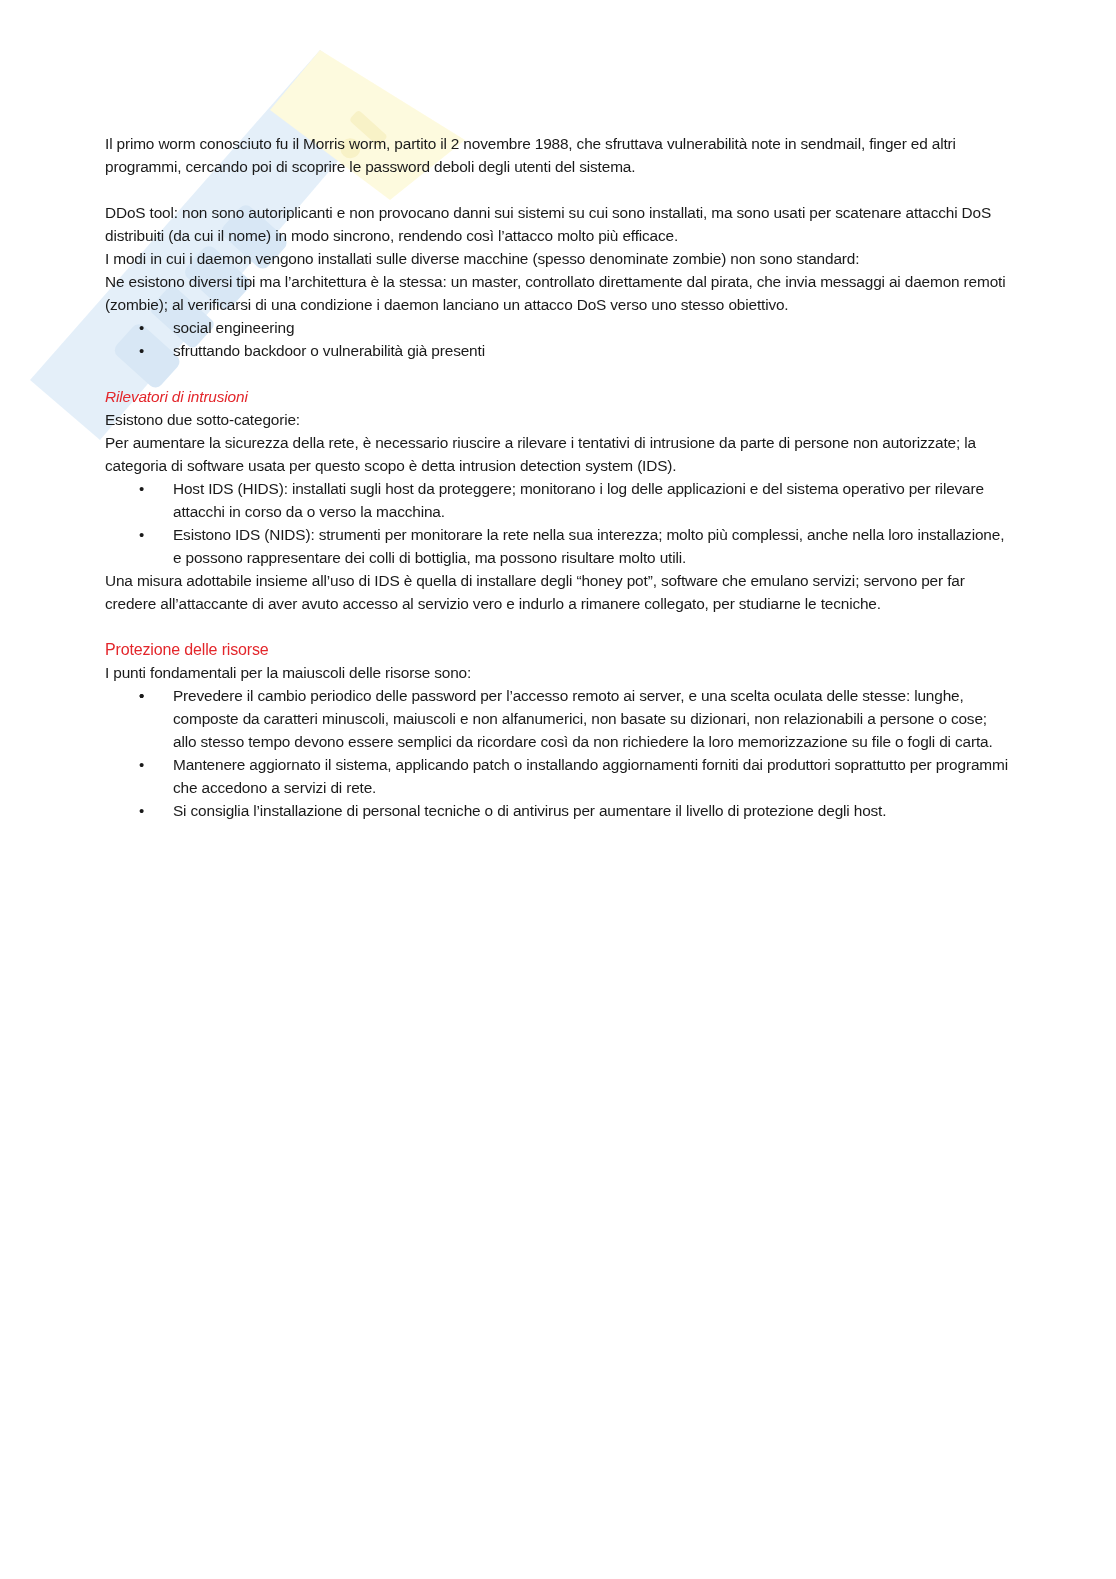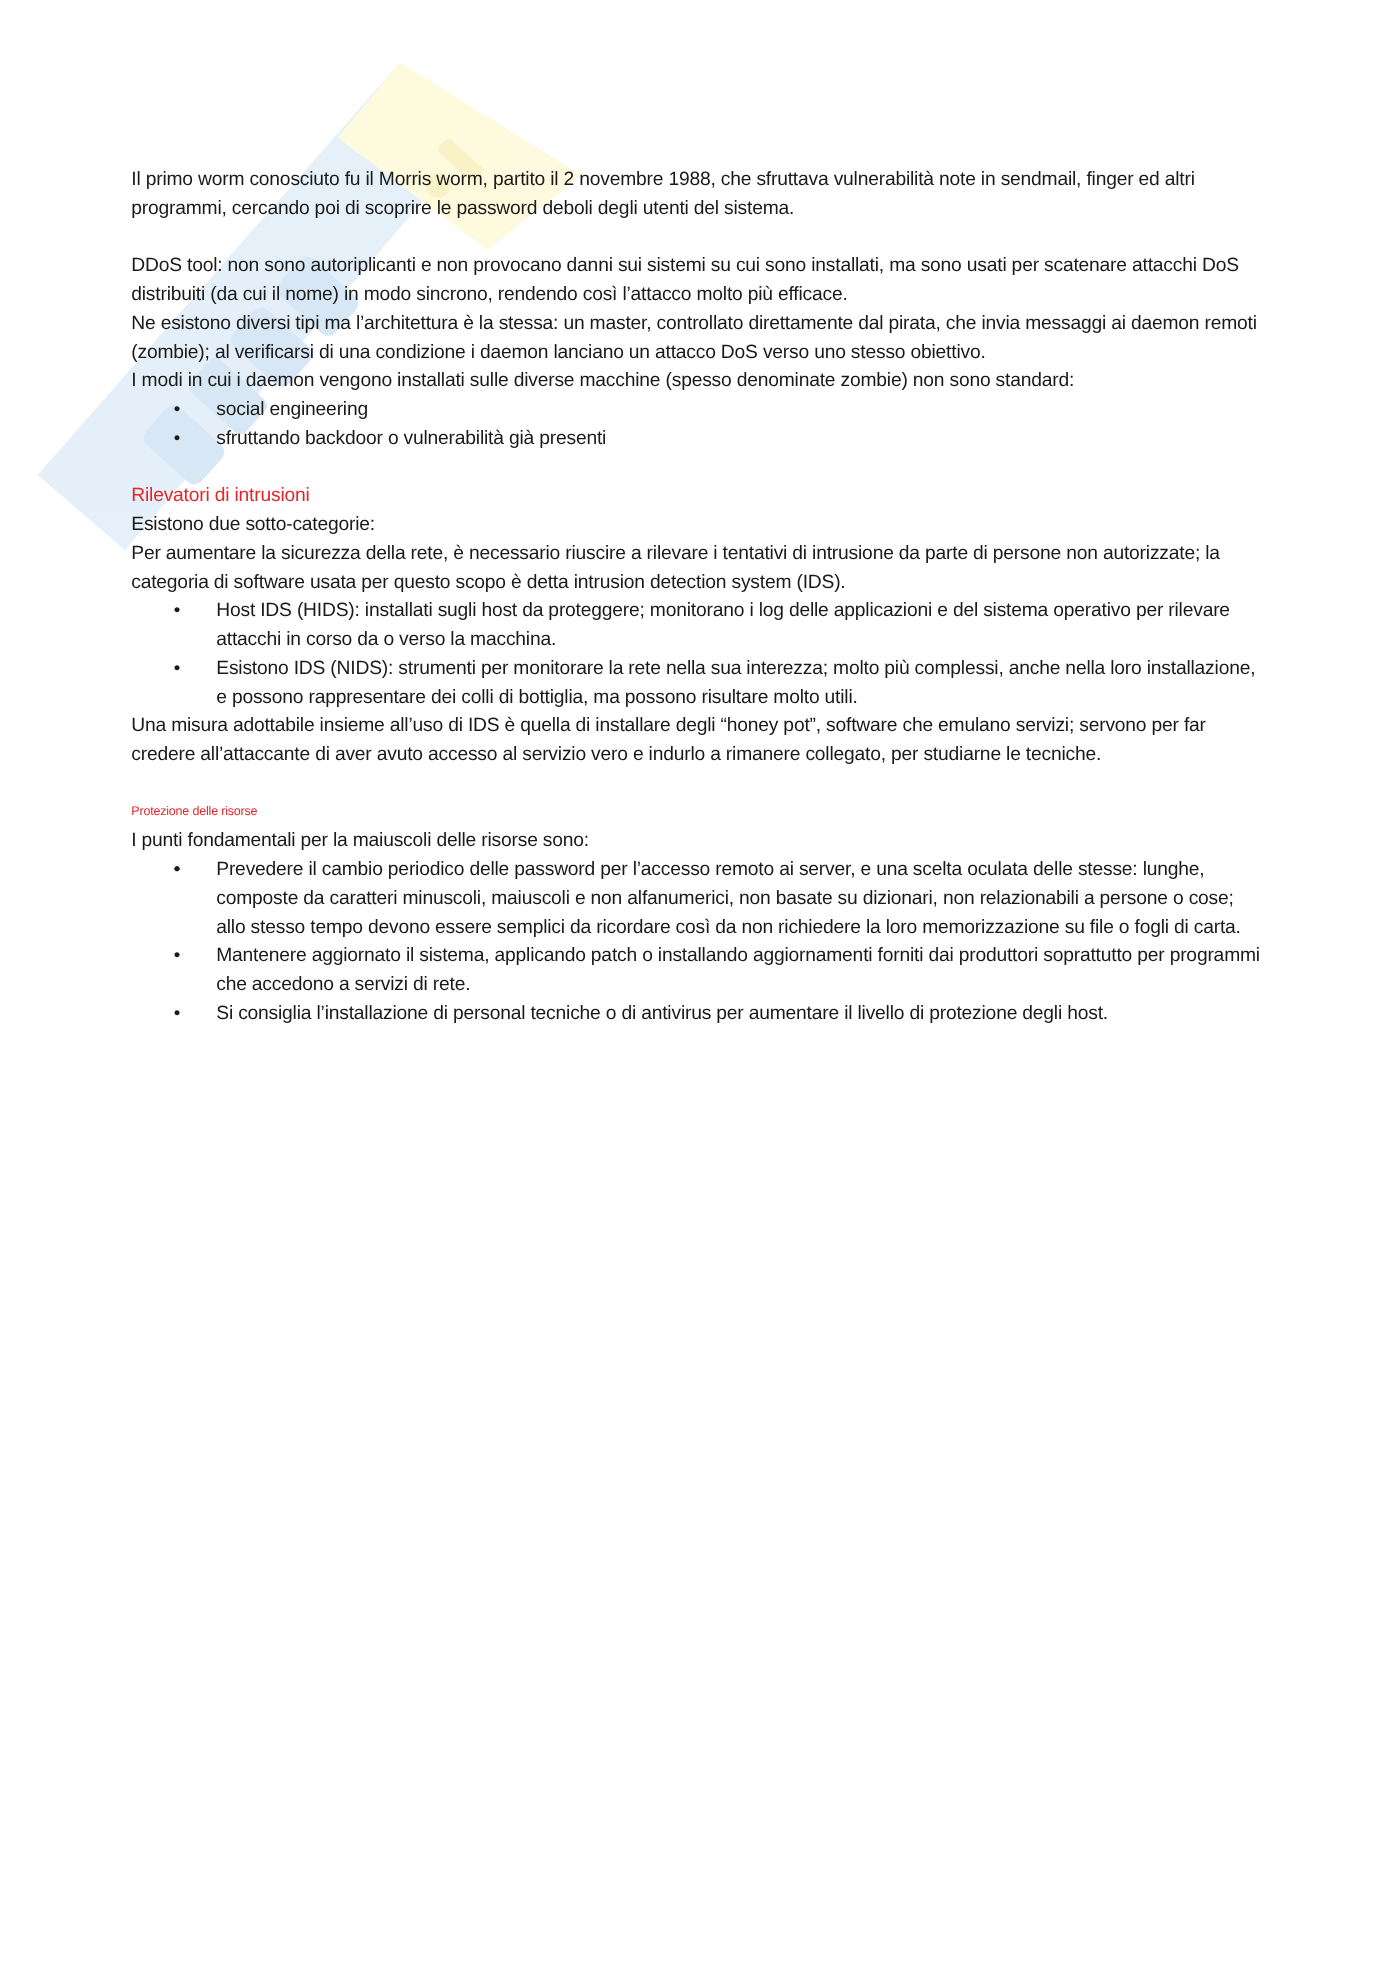--- a/index.html
+++ b/index.html
@@ -82,41 +82,41 @@
   </svg>
 </div>
 
 <div class="page">
 
   <p class="para"><span>Il primo worm conosciuto fu il </span><b>Morris worm</b><span>, partito il 2 novembre 1988, che sfruttava vulnerabilità note in sendmail, finger ed altri programmi, cercando poi di scoprire le password deboli degli utenti del sistema.</span></p>
 
   <div class="gap"></div>
 
   <p class="para"><b>DDoS tool</b><span>: non sono autoriplicanti e non provocano danni sui sistemi su cui sono installati, ma sono usati per scatenare attacchi DoS distribuiti (da cui il nome) in modo sincrono, rendendo così l’attacco molto più efficace.</span></p>
+  <p class="para">I modi in cui i daemon vengono installati sulle diverse macchine (spesso denominate zombie) non sono standard:</p>
   <p class="para">Ne esistono diversi tipi ma l’architettura è la stessa: un master, controllato direttamente dal pirata, che invia messaggi ai daemon remoti (zombie); al verificarsi di una condizione i daemon lanciano un attacco DoS verso uno stesso obiettivo.</p>
-  <p class="para">I modi in cui i daemon vengono installati sulle diverse macchine (spesso denominate zombie) non sono standard:</p>
   <ul class="bullets">
     <li><span class="bullet">•</span><span>social engineering</span></li>
     <li><span class="bullet">•</span><span>sfruttando backdoor o vulnerabilità già presenti</span></li>
   </ul>
 
   <div class="gap"></div>
 
-  <h2 class="heading para" style="font-size:15.4px;font-weight:normal;">Rilevatori di intrusioni</h2>
+  <h2 class="heading para" style="font-size:15.4px;font-weight:normal;font-style:italic;">Rilevatori di intrusioni</h2>
   <p class="para">Esistono due sotto-categorie:</p>
   <p class="para"><span>Per aumentare la sicurezza della rete, è necessario riuscire a rilevare i tentativi di intrusione da parte di persone non autorizzate; la categoria di software usata per questo scopo è detta </span><b>intrusion detection system (IDS)</b><span>.</span></p>
   <ul class="bullets">
     <li><span class="bullet">•</span><b>Host IDS (HIDS)</b><span>: installati sugli host da proteggere; monitorano i log delle applicazioni e del sistema operativo per rilevare attacchi in corso da o verso la macchina.</span></li>
     <li><span class="bullet">•</span><b>Esistono IDS (NIDS)</b><span>: strumenti per monitorare la rete nella sua interezza; molto più complessi, anche nella loro installazione, e possono rappresentare dei colli di bottiglia, ma possono risultare molto utili.</span></li>
   </ul>
   <p class="para"><span>Una misura adottabile insieme all’uso di IDS è quella di installare degli </span><b>“honey pot”</b><span>, software che emulano servizi; servono per far credere all’attaccante di aver avuto accesso al servizio vero e indurlo a rimanere collegato, per studiarne le tecniche.</span></p>
 
   <div class="gap"></div>
 
-  <h2 class="heading para" style="font-size:10px;font-weight:normal;">Protezione delle risorse</h2>
+  <h2 class="heading para" style="font-size:16px;font-weight:normal;">Protezione delle risorse</h2>
   <p class="para">I punti fondamentali per la maiuscoli delle risorse sono:</p>
   <ul class="bullets">
     <li><span class="bullet">•</span></li>
     <li><span class="bullet">•</span><span>Prevedere il cambio periodico delle password per l’accesso remoto ai server, e una scelta oculata delle stesse: lunghe, composte da caratteri minuscoli, maiuscoli e non alfanumerici, non basate su dizionari, non relazionabili a persone o cose; allo stesso tempo devono essere semplici da ricordare così da non richiedere la loro memorizzazione su file o fogli di carta.</span></li>
     <li><span class="bullet">•</span><span>Mantenere aggiornato il sistema, applicando patch o installando aggiornamenti forniti dai produttori soprattutto per programmi che accedono a servizi di rete.</span></li>
     <li><span class="bullet">•</span><span>Si consiglia l’installazione di personal tecniche o di antivirus per aumentare il livello di protezione degli host.</span></li>
   </ul>
 
 </div>
 

